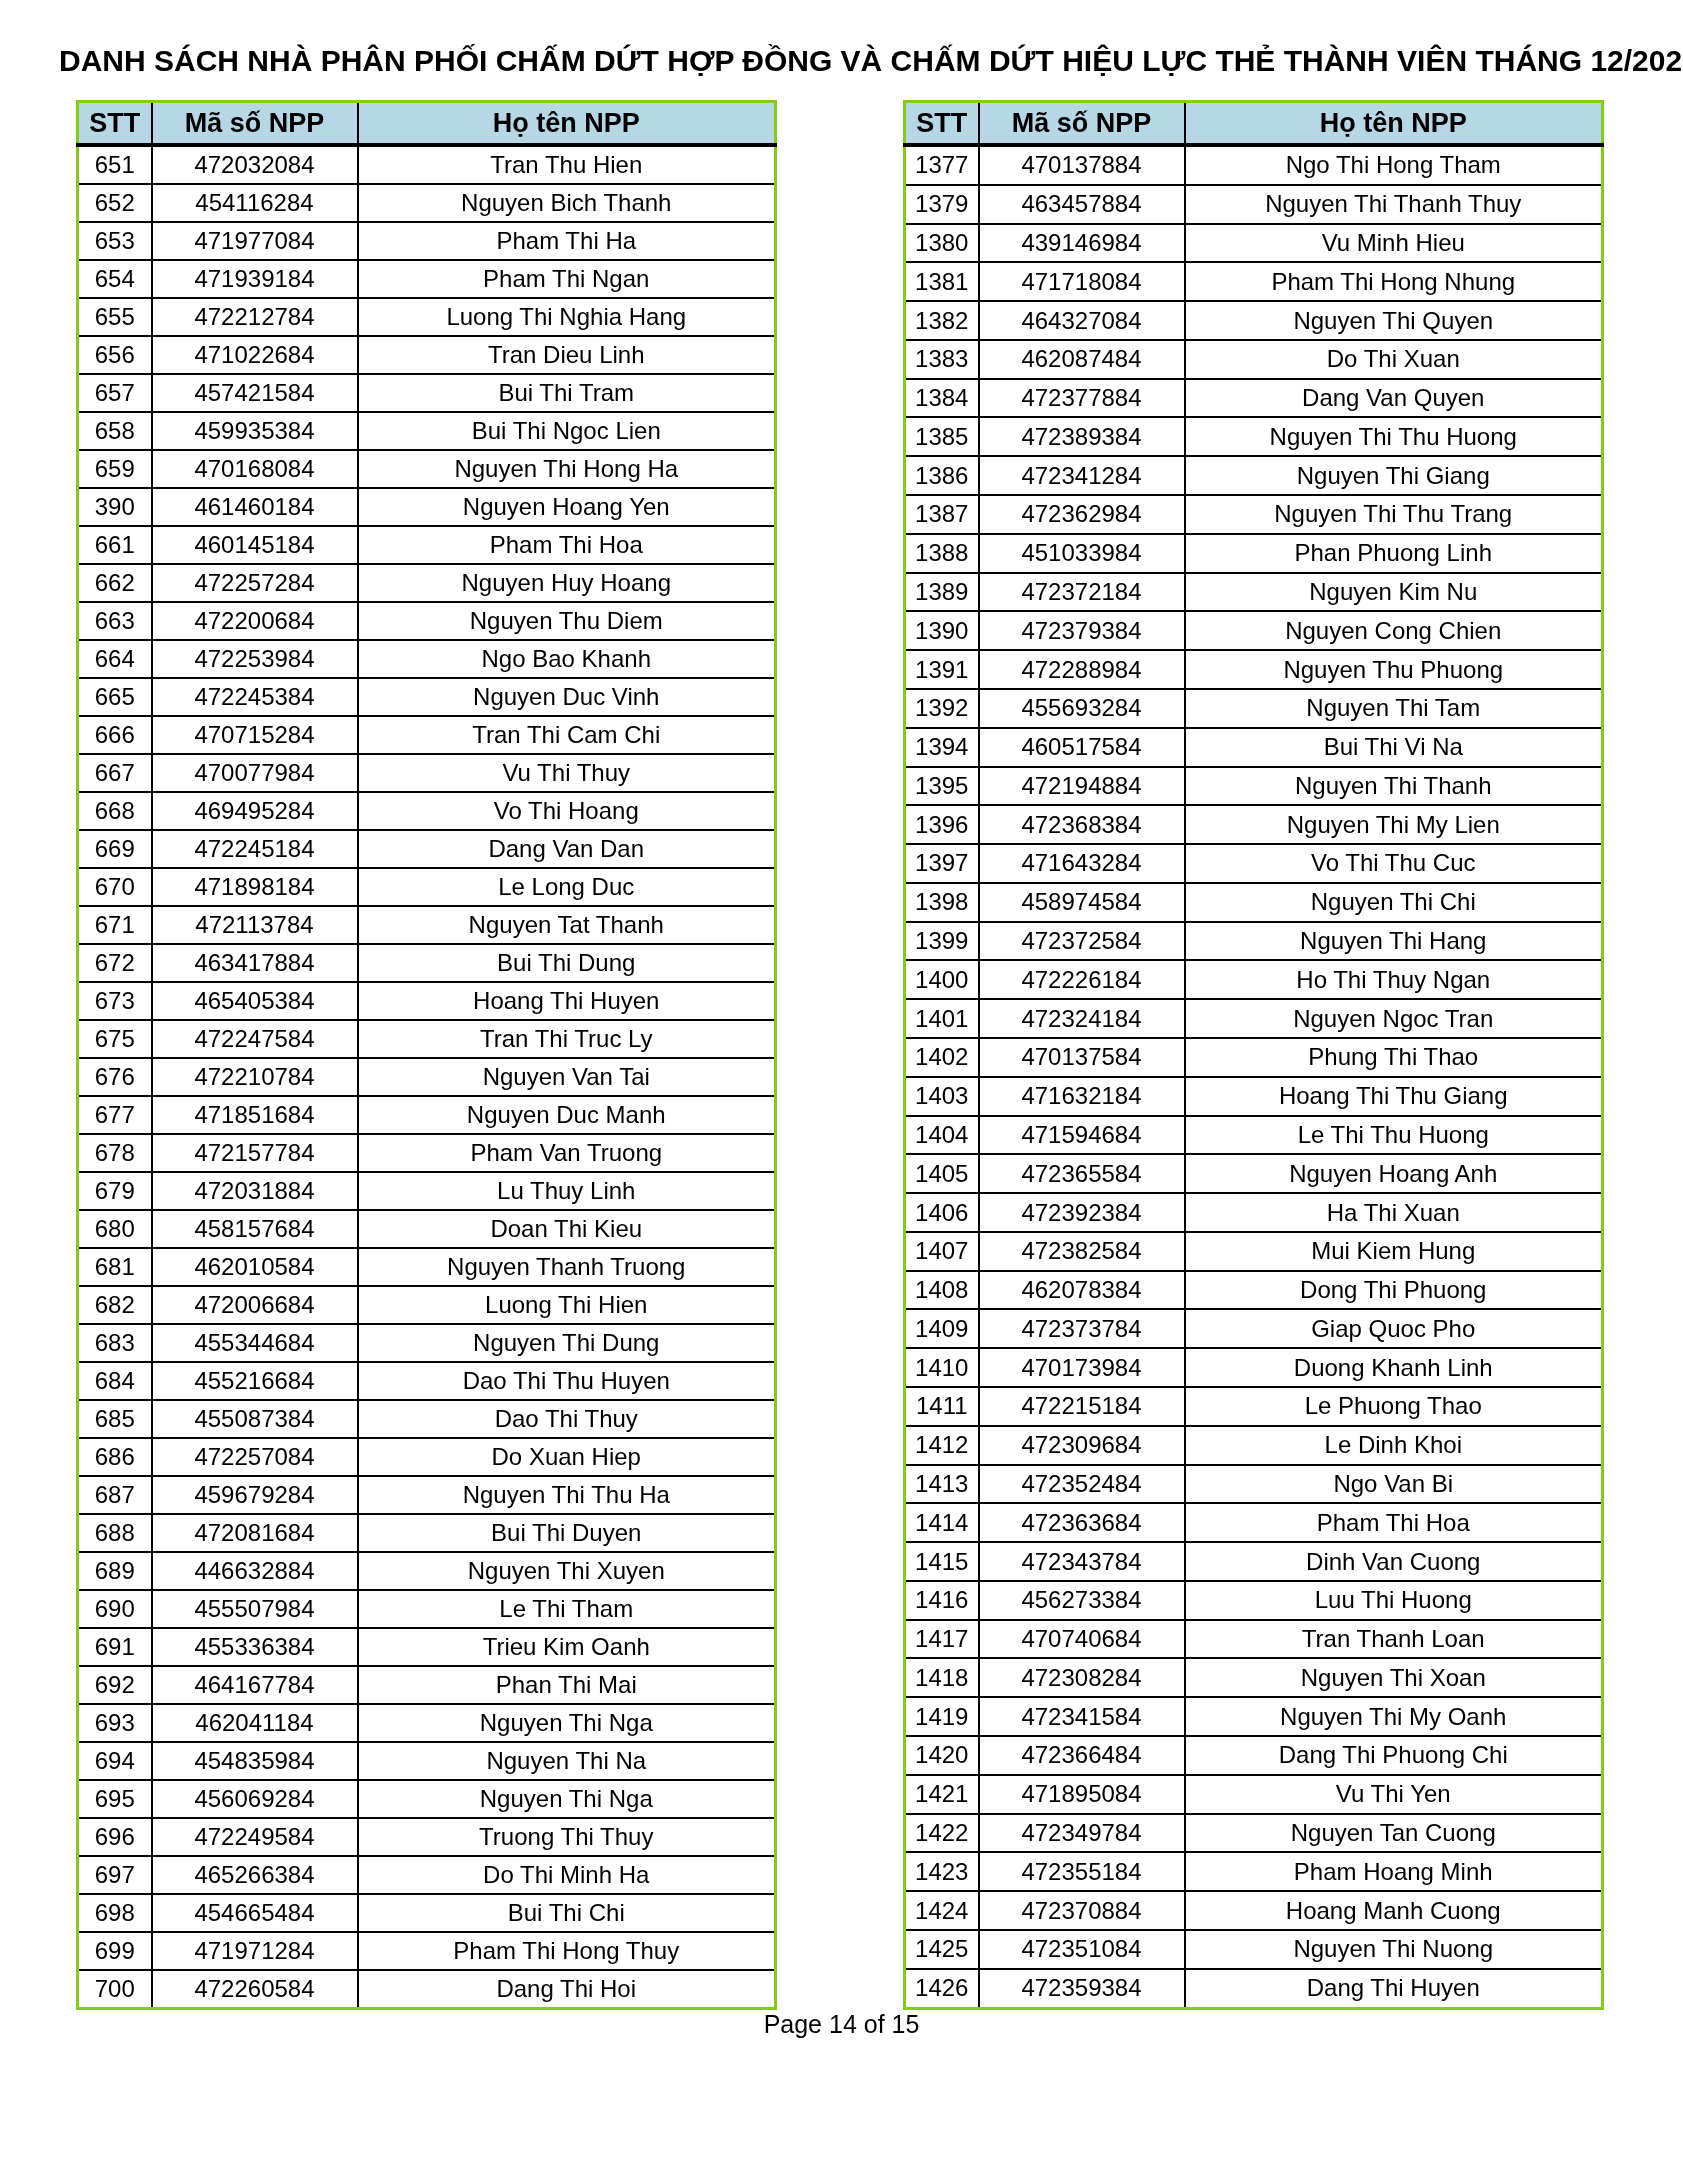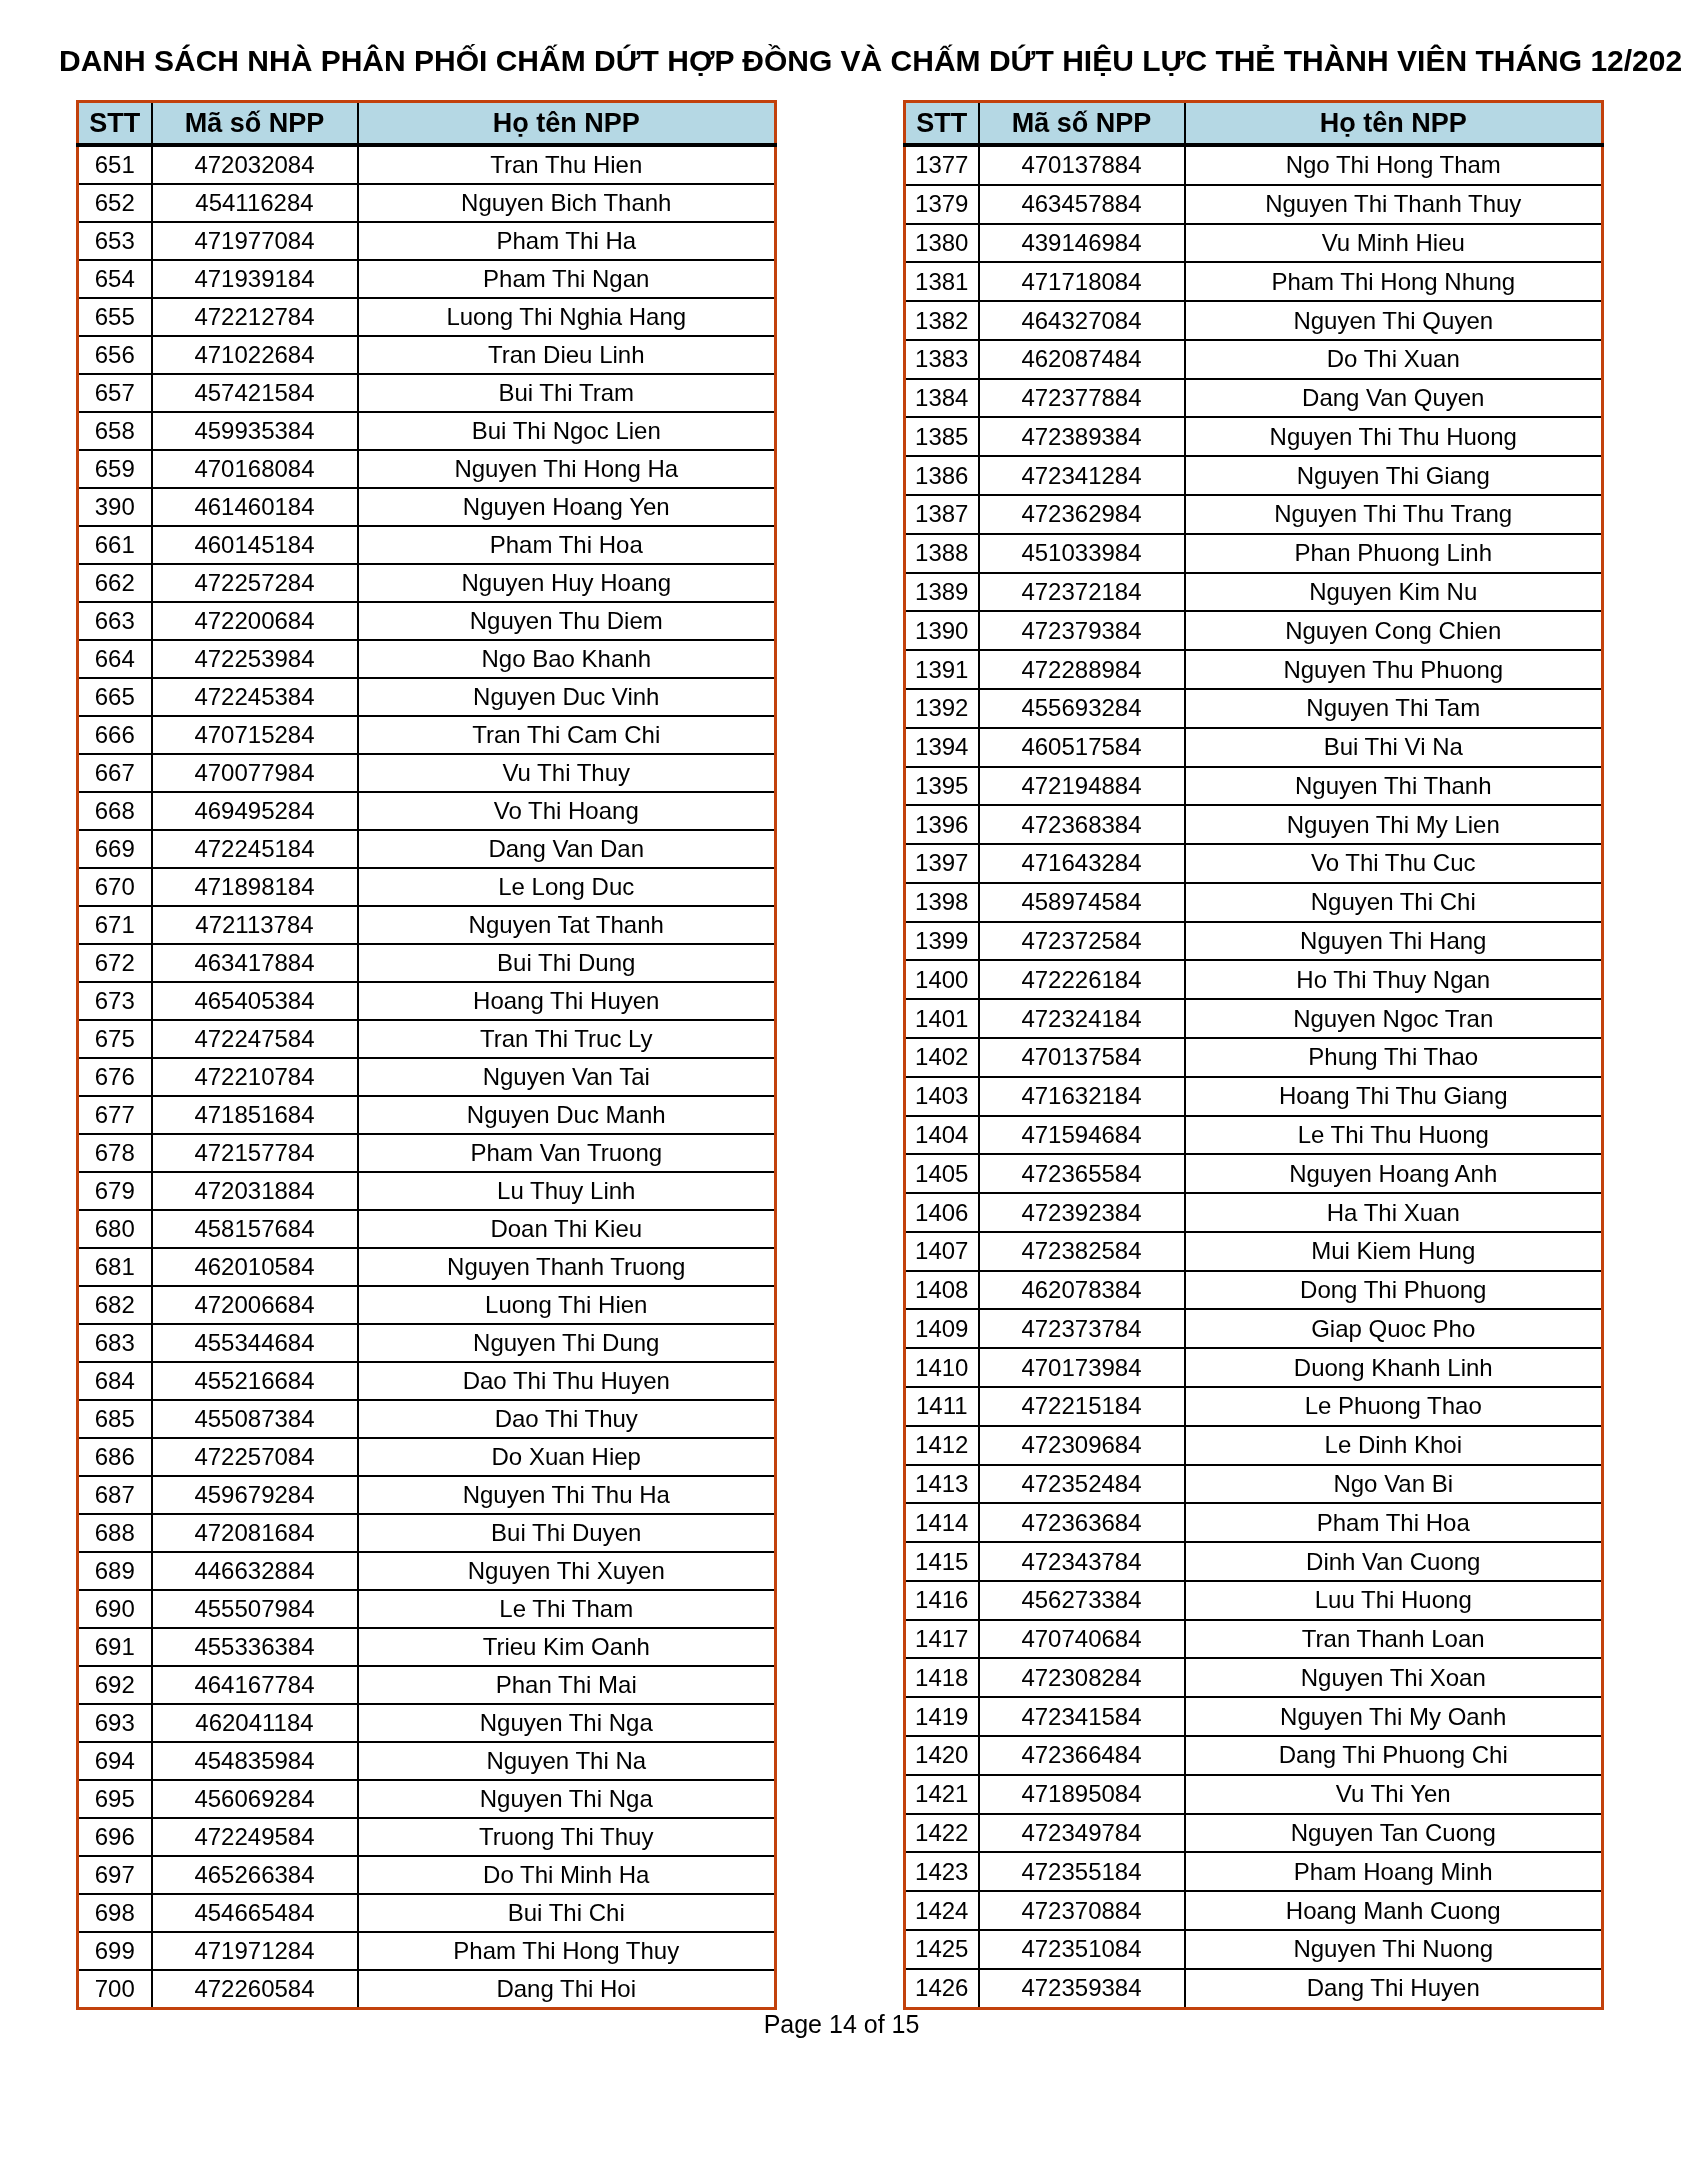--- a/index.html
+++ b/index.html
@@ -35,21 +35,21 @@
   table.npp col.c-code { width: 206px; }
   table.npp col.c-name { width: 418px; }
   table.npp th, table.npp td {
     border: 2px solid #000;
     text-align: center;
     vertical-align: middle;
     padding: 0 4px;
     overflow: hidden;
     white-space: nowrap;
   }
-  table.npp { border: 3px solid #c2410c; }
+  table.npp { border: 3px solid #84cc16; }
   table.npp thead th {
     height: 40px;
     font-size: 27px;
     font-weight: bold;
     border-bottom: 4px solid #000;
   }
   table.npp tbody td { height: 36px; font-size: 24px; }
   .footer {
     text-align: center;
     font-size: 25px;

